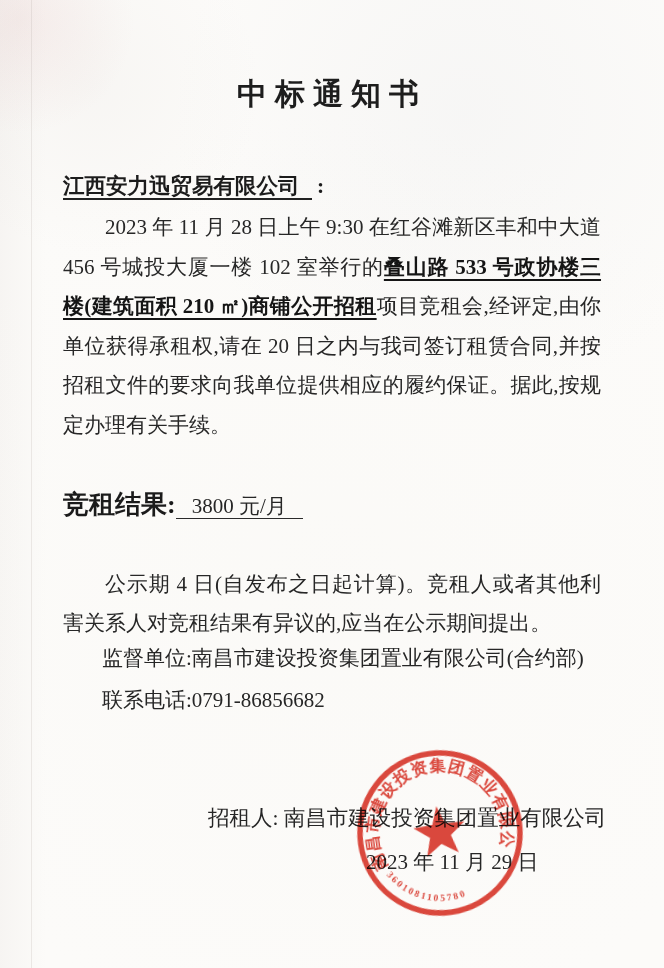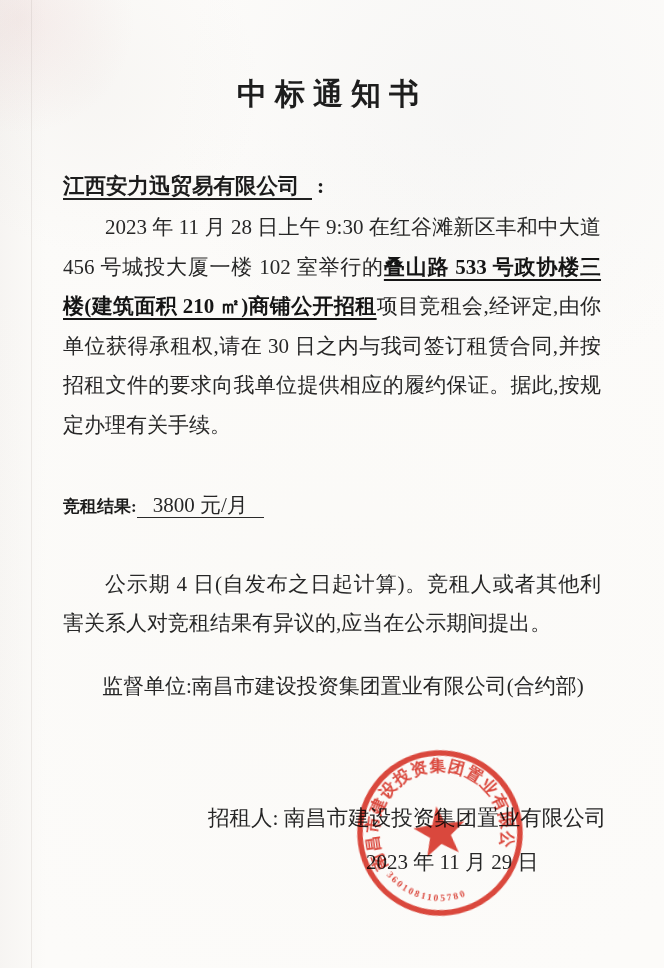--- a/index.html
+++ b/index.html
@@ -38,24 +38,24 @@
   }
   .p1 { top:208px; line-height:39.5px; text-indent:42px; }
   .p2 { top:565px; line-height:38.5px; text-indent:42px; }
   .bold-ul {
     font-weight:700; color:#151515;
     text-decoration:underline;
     text-decoration-thickness:1.6px;
     text-underline-offset:5px;
   }
   .result { top:490px; left:63px; }
-  .result .label { font-weight:700; font-size:17px; color:#1b1b1b;margin-top:36px; }
+  .result .label { font-weight:700; font-size:26px; color:#1b1b1b;margin-top:36px; }
   .result .value { border-bottom:1.8px solid #2a2a2a; padding:0 16px; }
 
-  .supervisor { top:643px; left:102px;margin-top:28px; }
+  .supervisor { top:643px; left:102px; }
   .phone      { top:685px; left:102px; }
   .lessor     { top:803px; left:208px; font-size:21.5px; }
   .datefoot   { top:847px; left:366px;text-align:right; }
 
   .seal {
     position:absolute; left:350px; top:743px; width:180px; height:180px;
     color:#d92f23;
     transform:rotate(-8deg);
     mix-blend-mode:multiply;
     opacity:.88;
@@ -66,28 +66,29 @@
 </head>
 <body>
 
 <div class="page">
   <div class="scan-edge"></div>
 
   <div class="title">中标通知书</div>
 
   <div class="line recipient"><span class="u">江西安力迅贸易有限公司</span><span> :</span></div>
 
-  <div class="para p1"><span>2023 年 11 月 28 日上午 9:30 在红谷滩新区丰和中大道 456 号城投大厦一楼 102 室举行的</span><span class="bold-ul">叠山路 533 号政协楼三楼(建筑面积 210 ㎡)商铺公开招租</span><span>项目竞租会,经评定,由你单位获得承租权,请在 30 日之内与我司签订租赁合同,并按招租文件的要求向我单位提供相应的履约保证。据此,按规定办理有关手续。</span></div>
+  <div class="para p1"><span>2023 年 11 月 28 日上午 9:30 在红谷滩新区丰和中大道 456 号城投大厦一楼 102 室举行的</span><span class="bold-ul">叠山路 533 号政协楼三楼(建筑面积 210 ㎡)商铺公开招租</span><span>项目竞租会,经评定,由你单位获得承租权,请在 20 日之内与我司签订租赁合同,并按招租文件的要求向我单位提供相应的履约保证。据此,按规定办理有关手续。</span></div>
 
   <div class="line result"><span class="label">竞租结果:</span><span class="value">3800 元/月</span></div>
 
   <div class="para p2">公示期 4 日(自发布之日起计算)。竞租人或者其他利害关系人对竞租结果有异议的,应当在公示期间提出。</div>
 
   <div class="line supervisor">监督单位:南昌市建设投资集团置业有限公司(合约部)</div>
 
+  <div class="line phone">联系电话:0791-86856682</div>
 
   <div class="line lessor">招租人: 南昌市建设投资集团置业有限公司</div>
 
   <div class="line datefoot">2023 年 11 月 29 日</div>
 
   <svg class="seal" viewBox="0 0 180 180" aria-hidden="true">
     <defs>
       <path id="arcTop" d="M 33.8 116.2 A 62 62 0 1 1 146.2 116.2" fill="none"></path>
       <path id="arcBot" d="M 31.1 124 A 68 68 0 0 0 148.9 124" fill="none"></path>
     </defs>

